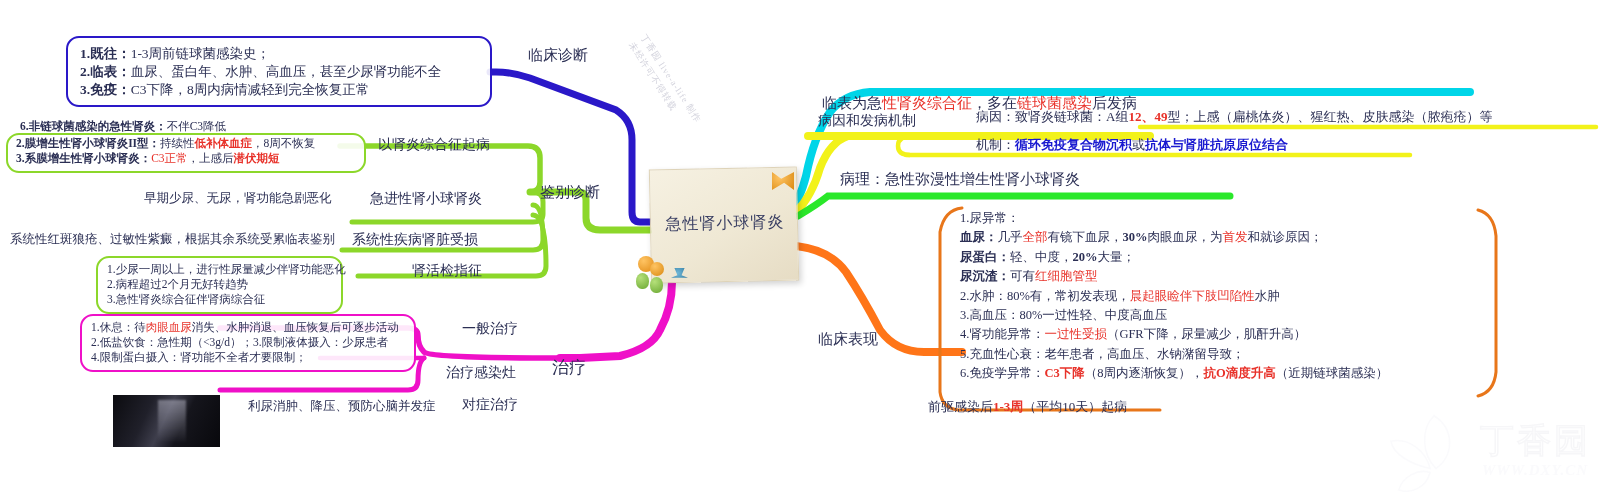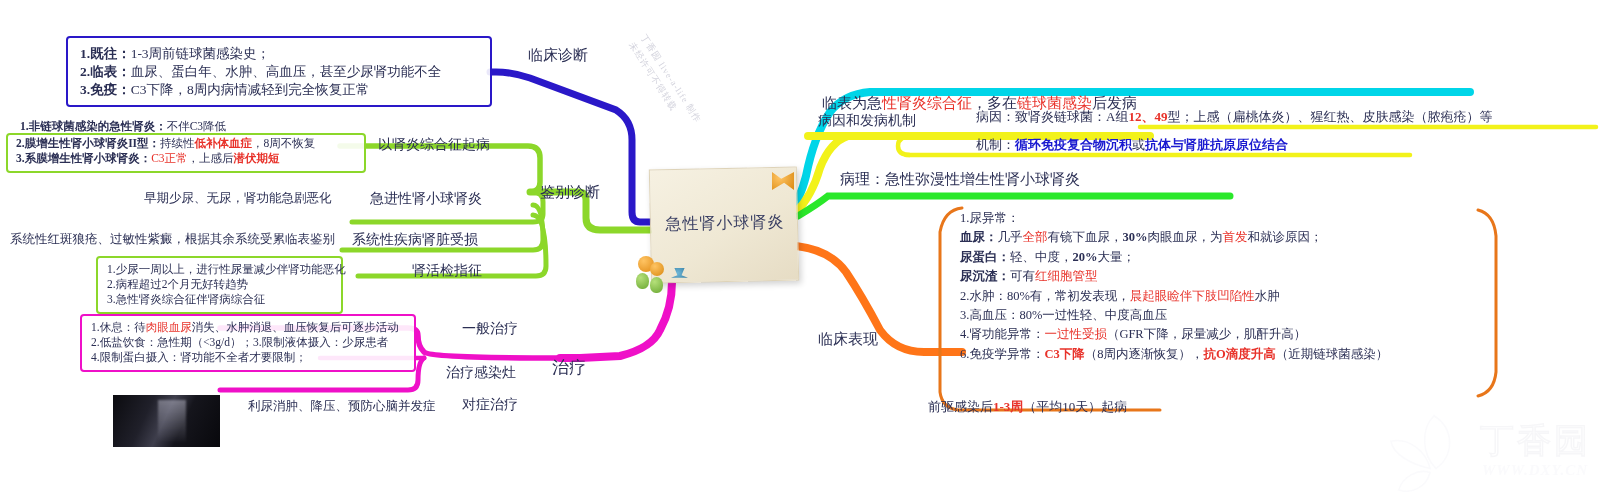--- a/index.html
+++ b/index.html
@@ -23,21 +23,21 @@
     pointer-events: none;
   }
   .node {
     position: absolute;
     box-sizing: border-box;
     color: #2b2f54;
     line-height: 1.32;
     white-space: nowrap;
   }
   .boxed {
-    border-radius: 4px;
+    border-radius: 13px;
     background: rgba(255,255,255,0.9);
   }
   .b-blue   { border: 2.5px solid #2a18c8; }
   .b-green  { border: 2.5px solid #8cd72a; }
   .b-magenta{ border: 2.5px solid #ef10c8; }
 
   .label {
     position: absolute;
     color: #2b2f54;
     white-space: nowrap;
@@ -195,21 +195,21 @@
       <span class="bold">2.临表：</span>血尿、蛋白年、水肿、高血压，甚至少尿肾功能不全
     </div>
     <div>
       <span class="bold">3.免疫：</span>C3下降，8周内病情减轻到完全恢复正常
     </div>
   </div>
   <div class="label" style="left:528px; top:46px; font-size:15px;">临床诊断</div>
 
   <div class="node boxed b-green" style="left:6px; top:133px; width:360px; padding:4px 8px; font-size:11.5px;">
     <div style="margin:-20px 0 2px 0; border:0; padding-left:4px;">
-      <span class="bold">1.非链球菌感染的急性肾炎：</span>不伴C3降低
+      <span class="bold">6.非链球菌感染的急性肾炎：</span>不伴C3降低
     </div>
     <div>
       <span class="bold">2.膜增生性肾小球肾炎II型：</span>持续性<span class="redb">低补体血症</span>，8周不恢复
     </div>
     <div>
       <span class="bold">3.系膜增生性肾小球肾炎：</span><span class="red">C3正常</span>，上感后<span class="redb">潜伏期短</span>
     </div>
   </div>
   <div class="label" style="left:378px; top:136px; font-size:14px;">以肾炎综合征起病</div>
 
@@ -270,20 +270,21 @@
     <div>
       <span class="bold">尿沉渣：</span>可有<span class="red">红细胞管型</span>
     </div>
     <div>
       2.水肿：80%有，常初发表现，<span class="red">晨起眼睑伴</span><span class="red">下肢凹陷性</span>水肿
     </div>
     <div>3.高血压：80%一过性轻、中度高血压</div>
     <div>
       4.肾功能异常：<span class="red">一过性受损</span>（GFR下降，尿量减少，肌酐升高）
     </div>
+    <div>5.充血性心衰：老年患者，高血压、水钠潴留导致；</div>
     <div style="overflow:hidden; max-height:17px;">
       6.免疫学异常：<span class="redb">C3下降</span>（8周内逐渐恢复），<span class="redb">抗O滴度升高</span>（近期链球菌感染）
     </div>
   </div>
 
   <div class="label" style="left:928px; top:398px; font-size:13px;">
     前驱感染后<span class="redb">1-3周</span>（平均10天）起病
   </div>
 
   <div id="wm-rot">丁香园 live-a-life 制作<br>未经许可不得转载</div>

